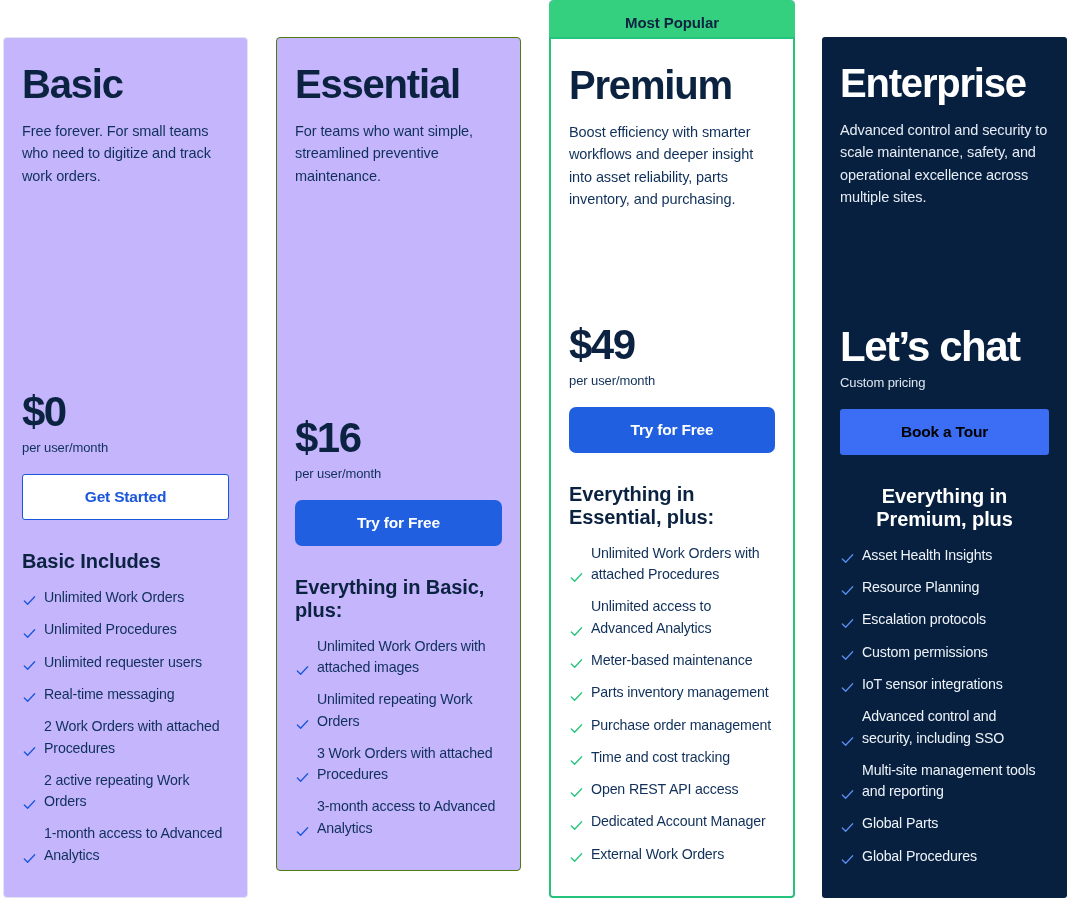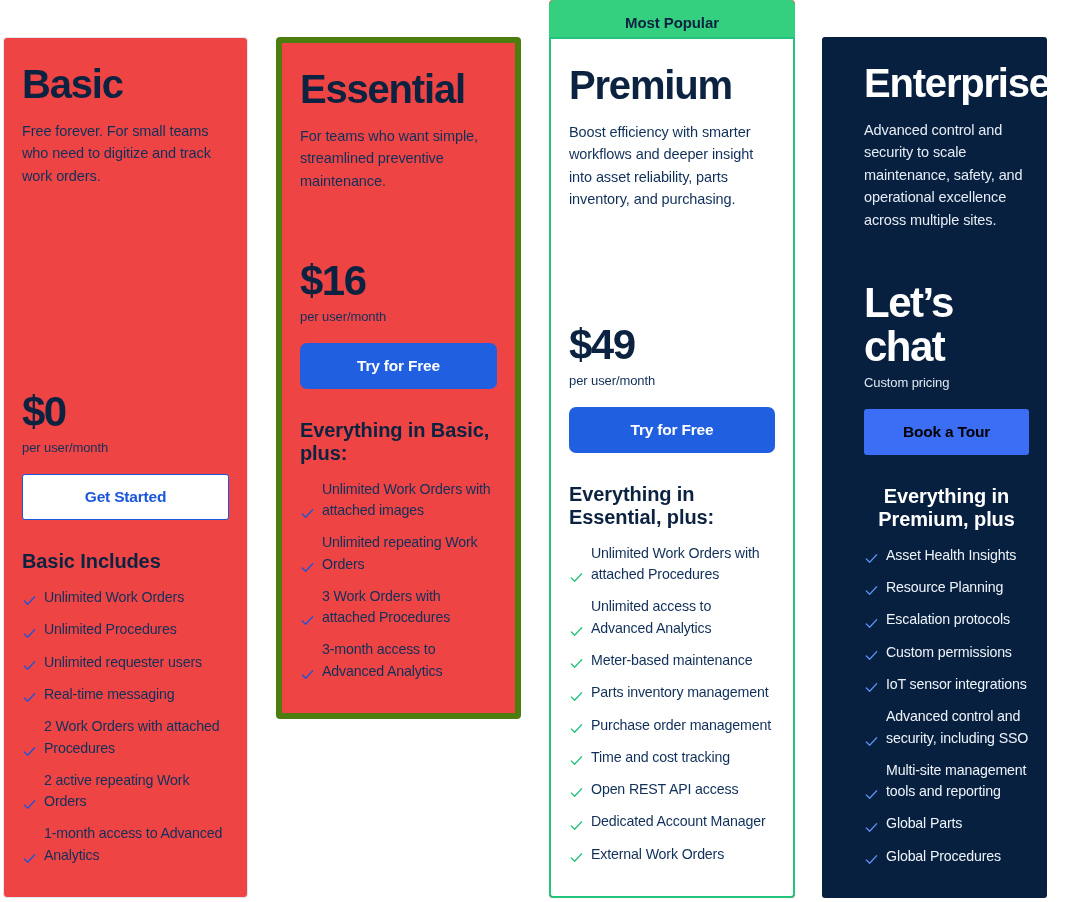--- a/index.html
+++ b/index.html
@@ -15,21 +15,21 @@
   .pricing-grid {
     position: relative;
     width: 1070px;
     height: 902px;
     background: #ffffff;
   }
 
   
   .card {
     position: absolute;
-    background: #ef4444;
+    background: #c4b5fd;
     border-radius: 4px;
     overflow: hidden;
   }
 
   .card-inner {
     padding: 26px 18px 20px 18px;
     height: 100%;
     display: flex;
     flex-direction: column;
   }
@@ -41,22 +41,22 @@
     width: 245px;
     height: 861px;
     border: 1px solid #e2e6f0;
   }
 
   
   .card-essential {
     left: 276px;
     top: 37px;
     width: 245px;
-    height: 682px;
-    border: 6px solid #4d7c0f;
+    height: 834px;
+    border: 1px solid #4d7c0f;
   }
 
   
   .card-premium {
     left: 549px;
     top: 0px;
     width: 246px;
     height: 898px;
   }
 
@@ -86,25 +86,24 @@
     background: #ffffff;
     border: 2px solid #25c47c;
     border-radius: 0 0 4px 4px;
     overflow: hidden;
   }
 
   
   .card-enterprise {
     left: 822px;
     top: 37px;
-    width: 225px;
+    width: 245px;
     height: 861px;
     background: #07203f;
     border-radius: 3px;
-    padding-left: 24px;
   }
 
   
   .plan-name {
     font-size: 40px;
     font-weight: bold;
     color: #0b2240;
     letter-spacing: -1.2px;
     line-height: 1.0;
     margin-bottom: 16px;

